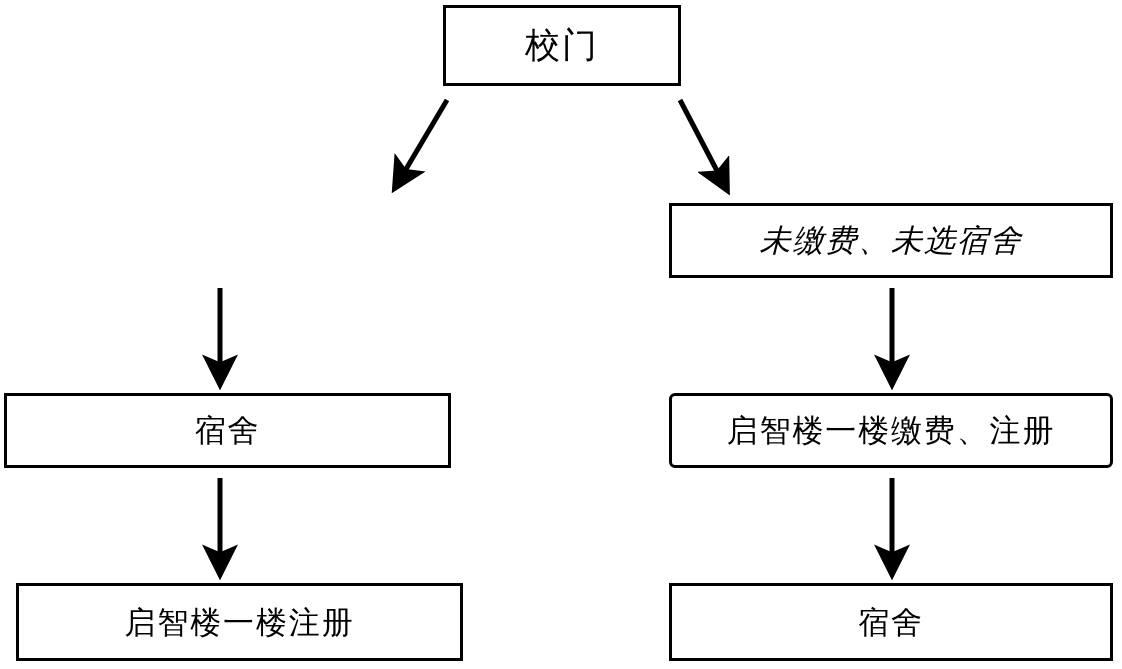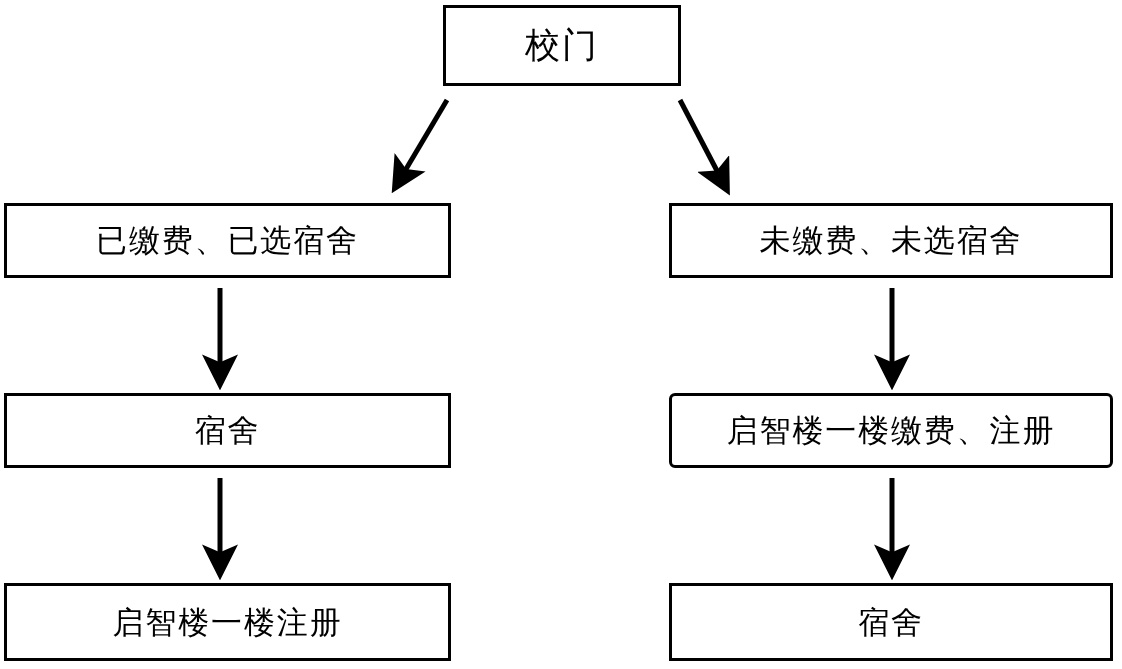--- a/index.html
+++ b/index.html
@@ -27,24 +27,24 @@
     line-height: 1.1;
     white-space: nowrap;
     letter-spacing: 0.06em;
   }
   .node-label {
     display: block;
     text-align: left;
   }
   #node-gate      { left: 443px; top: 5px;   width: 238px; height: 81px;  font-size: 35px; }
   #node-paid      { left: 4px;   top: 203px; width: 447px; height: 75px;  font-size: 31px; }
-  #node-unpaid    { left: 669px; top: 203px; width: 444px; height: 75px;  font-size: 31px; }
+  #node-unpaid    { left: 669px; top: 203px; width: 444px; height: 75px;  font-size: 31px; font-style: italic; }
   #node-dorm-left { left: 4px;   top: 393px; width: 447px; height: 75px;  font-size: 31px; }
   #node-pay-reg   { left: 669px; top: 393px; width: 444px; height: 75px;  font-size: 31px; border-radius: 6px; }
-  #node-register  { left: 4px;   top: 583px; width: 447px; height: 78px;  font-size: 31px; }
+  #node-register  { left: 16px;   top: 583px; width: 447px; height: 78px;  font-size: 31px; }
   #node-dorm-right{ left: 669px; top: 583px; width: 444px; height: 78px;  font-size: 31px; }
 
   #edges {
     position: absolute;
     left: 0;
     top: 0;
     width: 1122px;
     height: 669px;
     pointer-events: none;
   }
@@ -71,23 +71,20 @@
 
     <line x1="892" y1="288" x2="892" y2="382" stroke="#000000" stroke-width="5" marker-end="url(#ah)"></line>
 
     <line x1="892" y1="478" x2="892" y2="572" stroke="#000000" stroke-width="5" marker-end="url(#ah)"></line>
   </svg>
 
   <div class="node" id="node-gate">
     <span class="node-label">校门</span>
   </div>
 
-  <div class="node" id="node-paid">
-    <span class="node-label">已缴费、已选宿舍</span>
-  </div>
 
   <div class="node" id="node-unpaid">
     <span class="node-label">未缴费、未选宿舍</span>
   </div>
 
   <div class="node" id="node-dorm-left">
     <span class="node-label">宿舍</span>
   </div>
 
   <div class="node" id="node-pay-reg">

